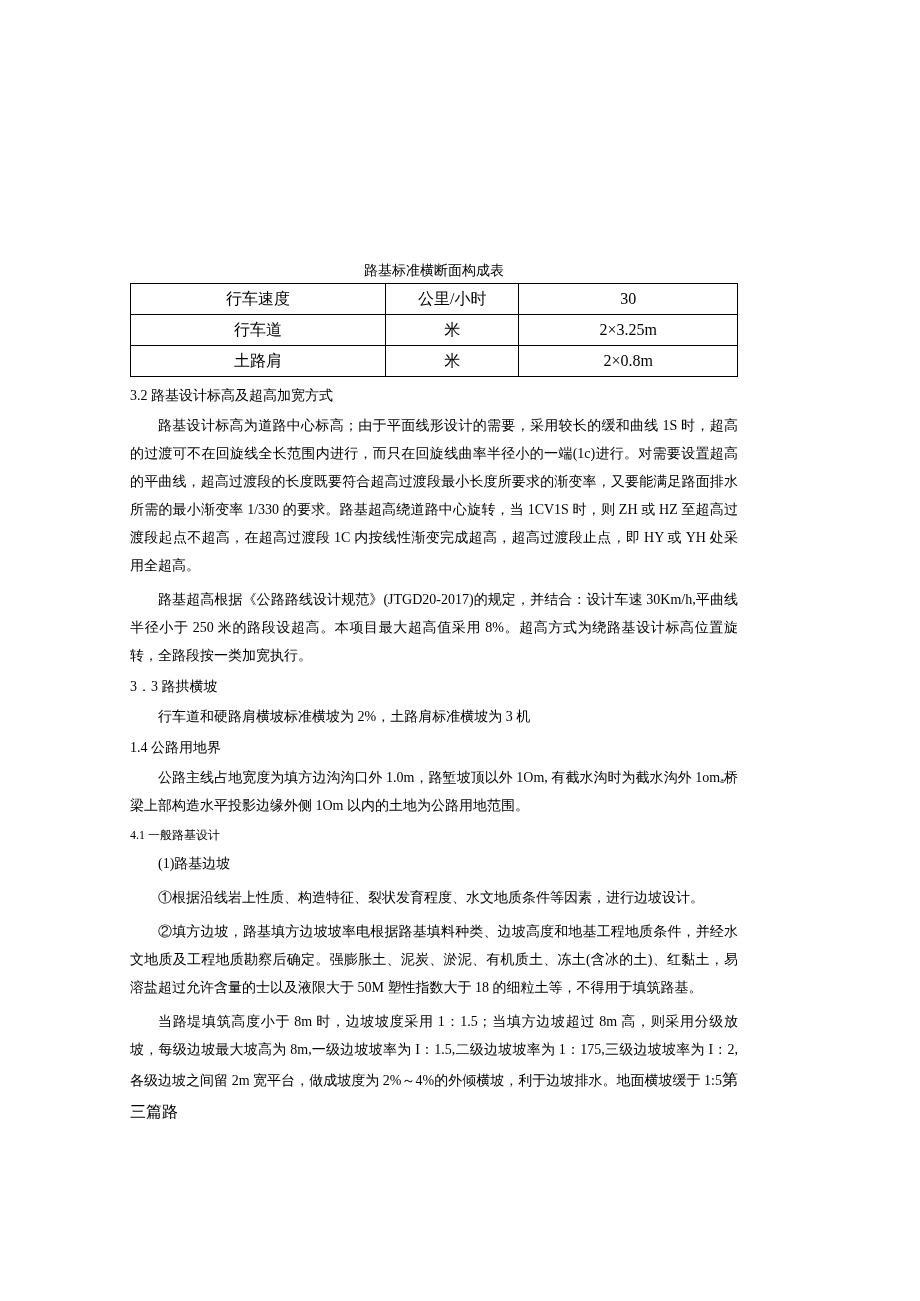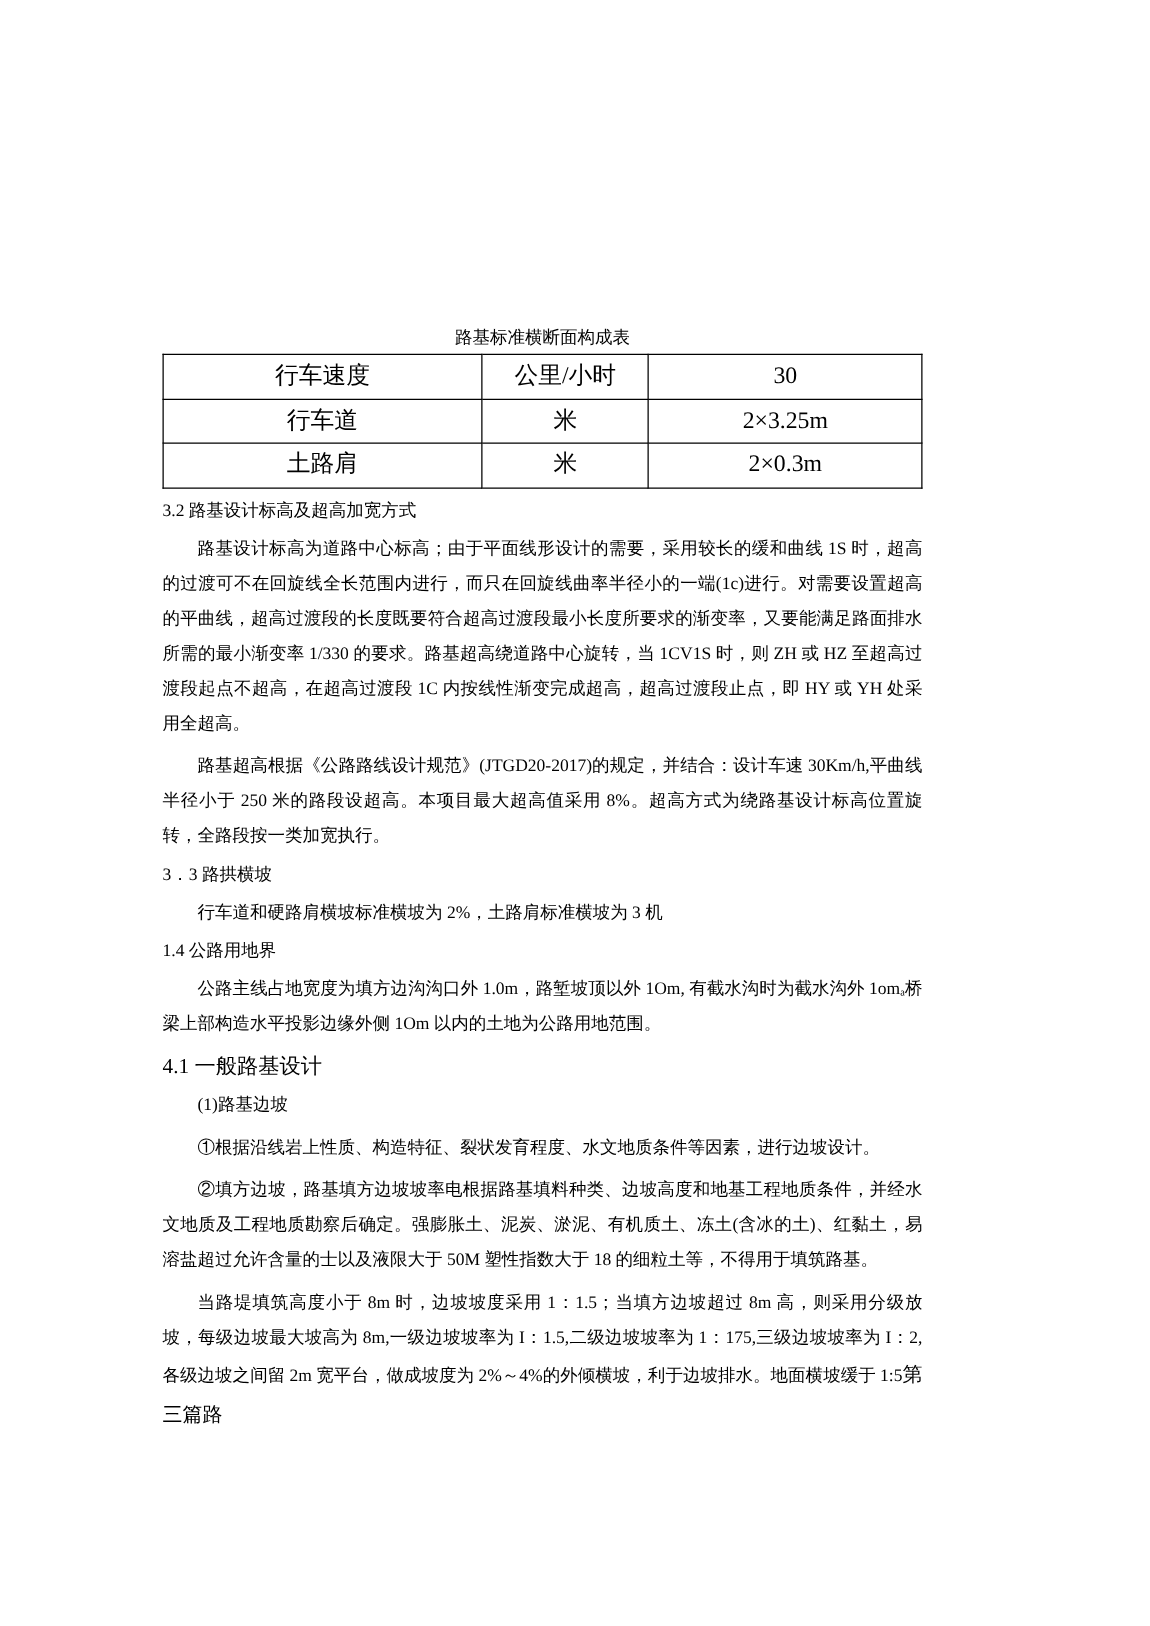--- a/index.html
+++ b/index.html
@@ -23,21 +23,21 @@
     margin-bottom: 2px;
   }
   table {
     width: 100%;
     border-collapse: collapse;
     margin-bottom: 8px;
   }
   table td {
     border: 1px solid #000;
     text-align: center;
-    font-size: 19px;
+    font-size: 16px;
     padding: 3px 4px;
     height: 20px;
   }
   .sec-heading {
     font-size: 14px;
     margin: 6px 0 6px 0;
   }
   p.body {
     margin: 0 0 6px 0;
     text-indent: 2em;
@@ -45,21 +45,21 @@
     line-height: 2.0;
     font-size: 14px;
   }
   .h4 {
     font-family: "SimHei", "黑体", sans-serif;
     font-size: 15px;
     font-weight: bold;
     margin: 10px 0 8px 0;
   }
   .sub {
-    font-size: 17px;
+    font-size: 12px;
     margin: 6px 0 6px 0;
   }
   .trail {
     font-family: "SimSun", serif;
     font-size: 16px;
   }
   .indent-small {
     text-indent: 2em;
     margin: 0 0 6px 0;
     font-size: 14px;
@@ -81,21 +81,21 @@
       <td style="width:36%">30</td>
     </tr>
     <tr>
       <td>行车道</td>
       <td>米</td>
       <td>2×3.25m</td>
     </tr>
     <tr>
       <td>土路肩</td>
       <td>米</td>
-      <td>2×0.3m</td>
+      <td>2×0.8m</td>
     </tr>
   </tbody>
     </table>
 
   <div class="sec-heading">3.2 路基设计标高及超高加宽方式</div>
   <p class="body">路基设计标高为道路中心标高；由于平面线形设计的需要，采用较长的缓和曲线 1S 时，超高的过渡可不在回旋线全长范围内进行，而只在回旋线曲率半径小的一端(1c)进行。对需要设置超高的平曲线，超高过渡段的长度既要符合超高过渡段最小长度所要求的渐变率，又要能满足路面排水所需的最小渐变率 1/330 的要求。路基超高绕道路中心旋转，当 1CV1S 时，则 ZH 或 HZ 至超高过渡段起点不超高，在超高过渡段 1C 内按线性渐变完成超高，超高过渡段止点，即 HY 或 YH 处采用全超高。</p>
   <p class="body">路基超高根据《公路路线设计规范》(JTGD20-2017)的规定，并结合：设计车速 30Km/h,平曲线半径小于 250 米的路段设超高。本项目最大超高值采用 8%。超高方式为绕路基设计标高位置旋转，全路段按一类加宽执行。</p>
 
   <div class="sec-heading">3．3 路拱横坡</div>
   <p class="body">行车道和硬路肩横坡标准横坡为 2%，土路肩标准横坡为 3 机</p>

